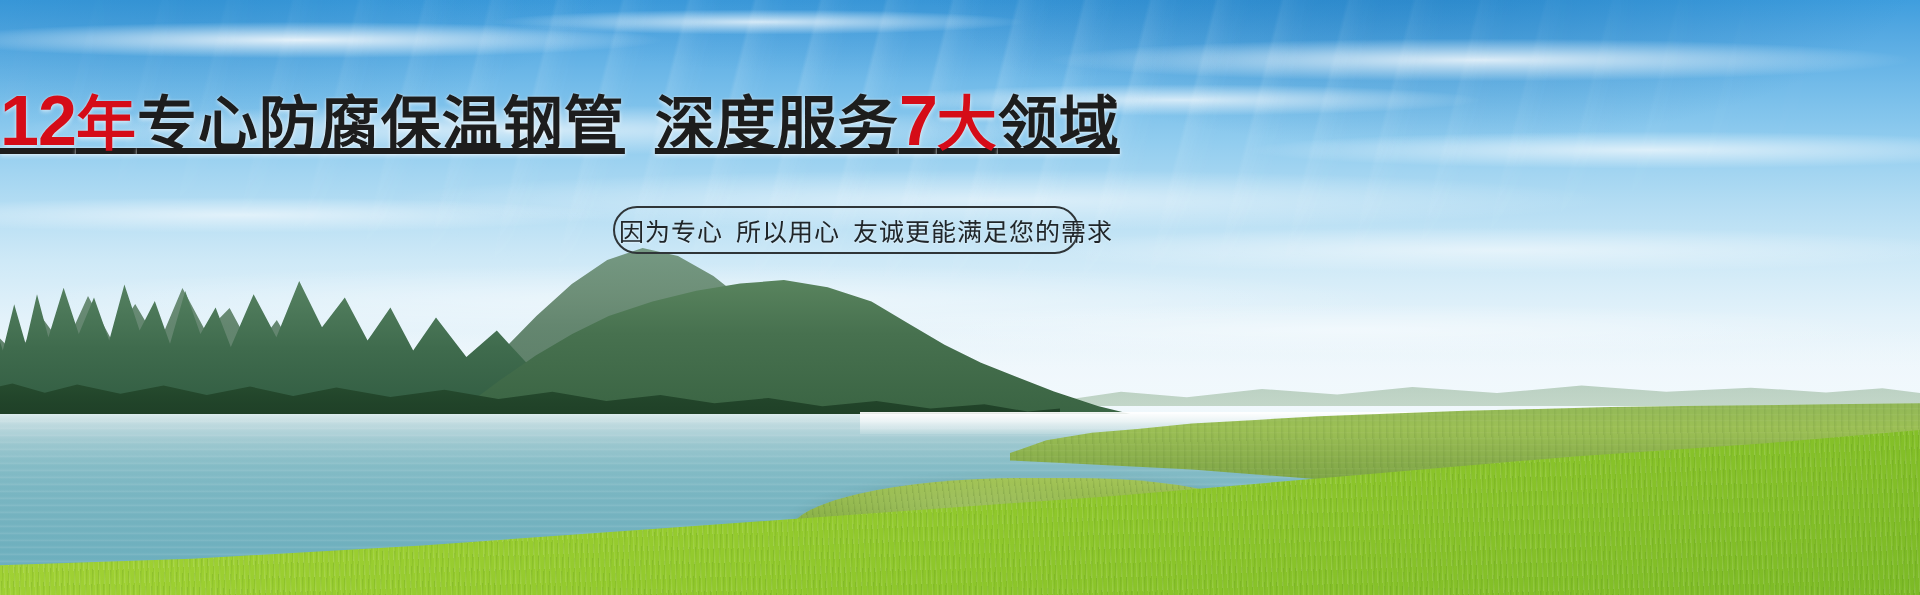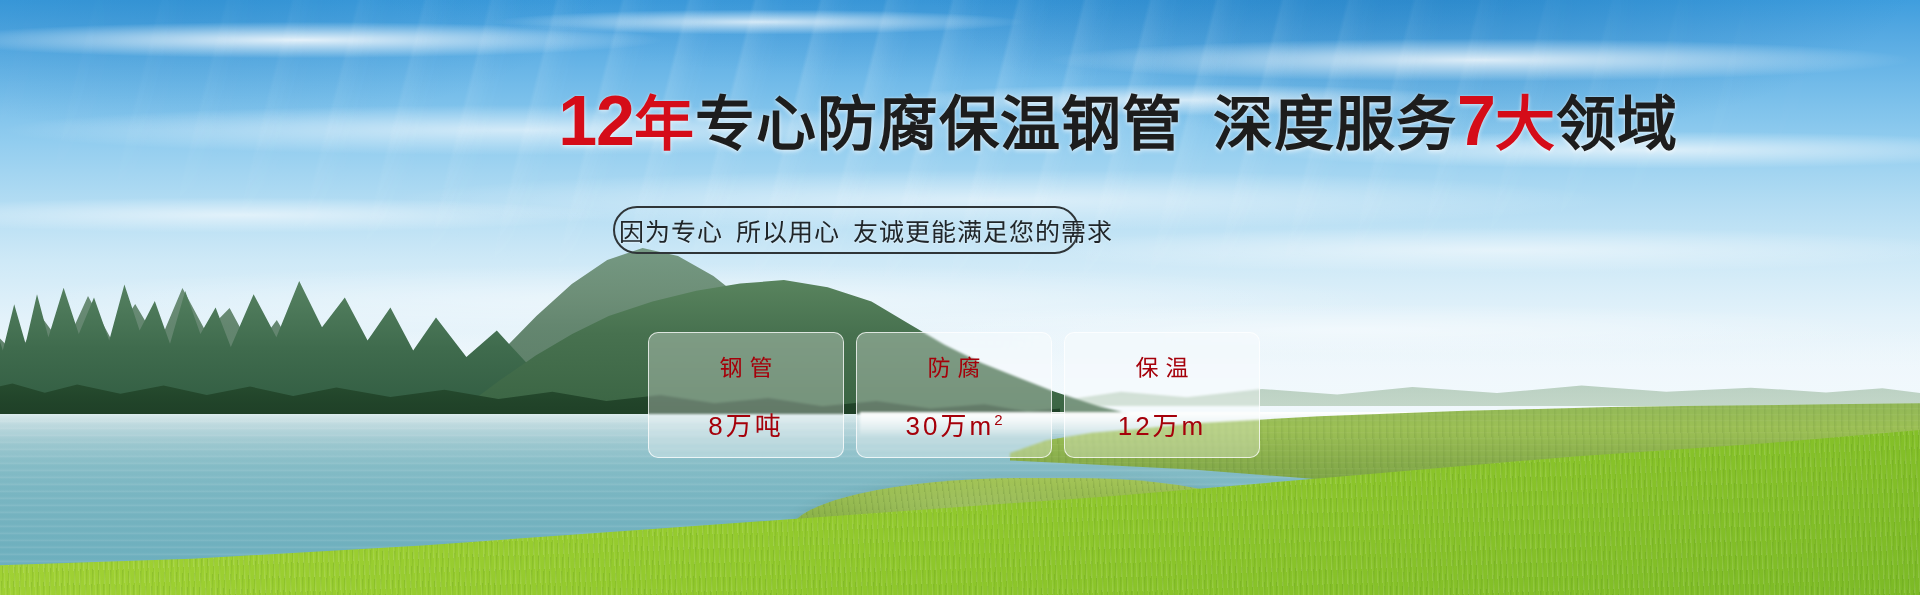--- a/index.html
+++ b/index.html
@@ -287,30 +287,31 @@
   .content {
     position: absolute;
     left: 0; top: 0;
     width: 1920px; height: 595px;
   }
 
   .headline {
     position: absolute;
     left: 0; top: 86px;
     width: 1678px;
-    text-align: right;
+    text-align: left;
     white-space: nowrap;
     font-size: 60px;
     line-height: 1;
     font-weight: 700;
     letter-spacing: 1px;
     color: #1d1d1d;
     text-shadow:
       0 2px 4px rgba(255,255,255,0.55),
       0 0 2px rgba(255,255,255,0.5);
+    text-decoration: underline;
   }
   .headline .num {
     font-size: 70px;
     font-weight: 700;
     letter-spacing: -1px;
   }
   .headline .red {
     color: #d50c18;
   }
   .headline .gap {
@@ -410,39 +411,15 @@
     <div class="headline">
       <span class="num red">12</span><span class="red">年</span><span>专心防腐保温钢管</span><span class="gap"></span><span>深度服务</span><span class="num red">7</span><span class="red">大</span><span>领域</span>
     </div>
 
     <div class="pill">
       <div class="pill-text">
         <span>因为专心</span><span class="sp"></span><span>所以用心</span><span class="sp"></span><span>友诚更能满足您的需求</span>
       </div>
     </div>
 
-    <div class="stats">
-
-      <div class="stat-card">
-        <div class="stat-label">钢管</div>
-        <div class="stat-value">
-          <span>8万吨</span><sup></sup>
-        </div>
-      </div>
-
-      <div class="stat-card">
-        <div class="stat-label">防腐</div>
-        <div class="stat-value">
-          <span>30万m</span><sup>2</sup>
-        </div>
-      </div>
-
-      <div class="stat-card">
-        <div class="stat-label">保温</div>
-        <div class="stat-value">
-          <span>12万m</span><sup></sup>
-        </div>
-      </div>
-
-    </div>
 
   </div>
 </div>
 
 </body></html>

